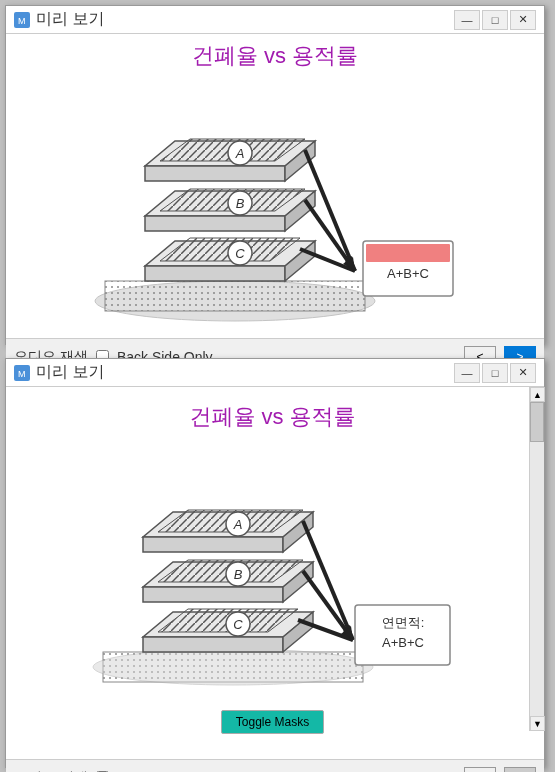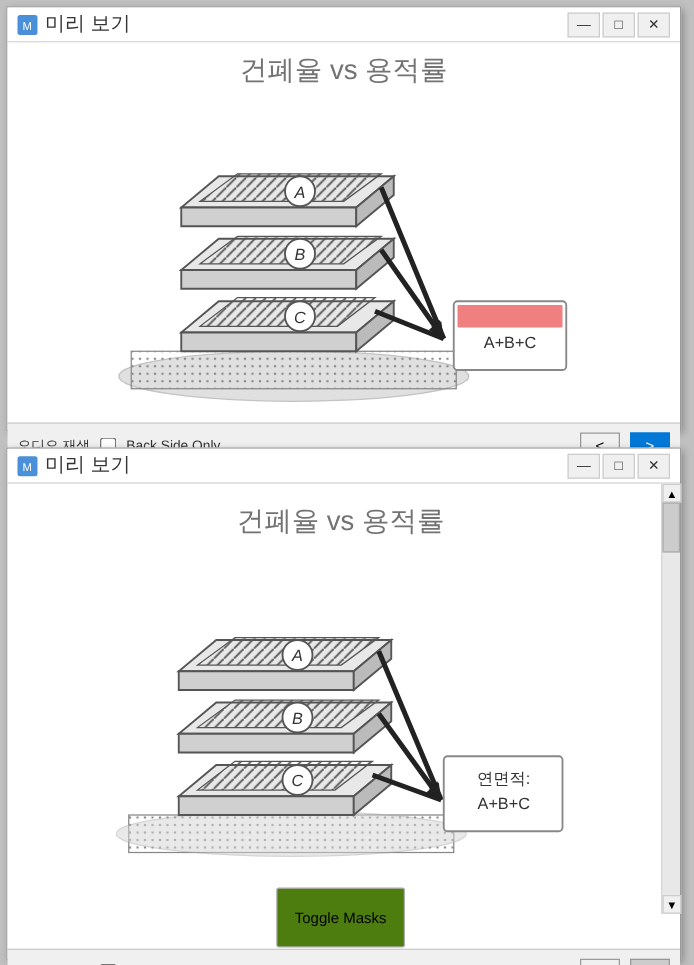--- a/index.html
+++ b/index.html
@@ -71,21 +71,21 @@
     .window-content {
       padding: 10px;
       display: flex;
       flex-direction: column;
       align-items: center;
       background: white;
     }
 
     .window-title-text {
       font-size: 22px;
-      color: #737373;
+      color: #a21caf;
       font-weight: normal;
       margin-bottom: 10px;
       text-align: right;
     }
 
     
     .diagram-container {
       position: relative;
       width: 380px;
       height: 240px;
@@ -103,21 +103,21 @@
       background: #f0f0f0;
       border-top: 1px solid #ccc;
       display: flex;
       align-items: center;
       padding: 0 8px;
       gap: 8px;
       width: 100%;
     }
 
     .toolbar-label {
-      font-size: 11px;
+      font-size: 14px;
       color: #333;
     }
 
     .toolbar-checkbox {
       width: 13px;
       height: 13px;
       cursor: pointer;
     }
 
     .nav-btn {
@@ -137,23 +137,23 @@
       border-color: #0078d7;
       color: white;
     }
 
     .toolbar-spacer {
       flex: 1;
     }
 
     
     .toggle-masks-btn {
-      padding: 16px 14px;
+      padding: 4px 14px;
       font-size: 12px;
-      background: #4d7c0f;
+      background: #14b8a6;
       border: 1px solid #aaa;
       cursor: pointer;
       border-radius: 2px;
       margin: 8px auto 6px;
       display: block;
     }
 
     
     .scrollbar {
       position: absolute;

